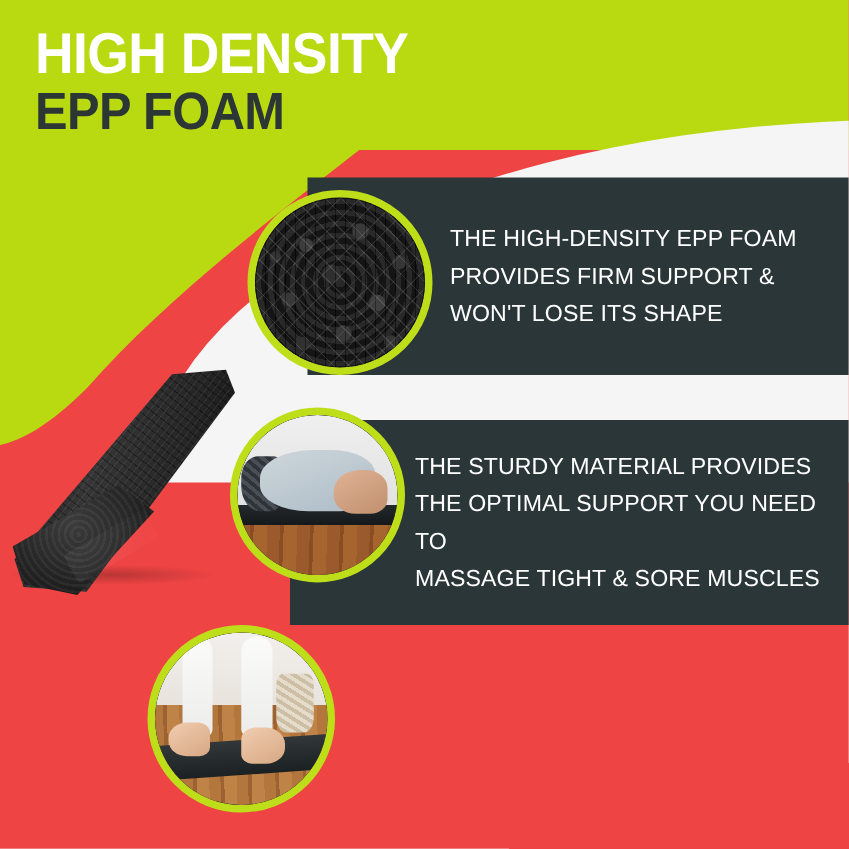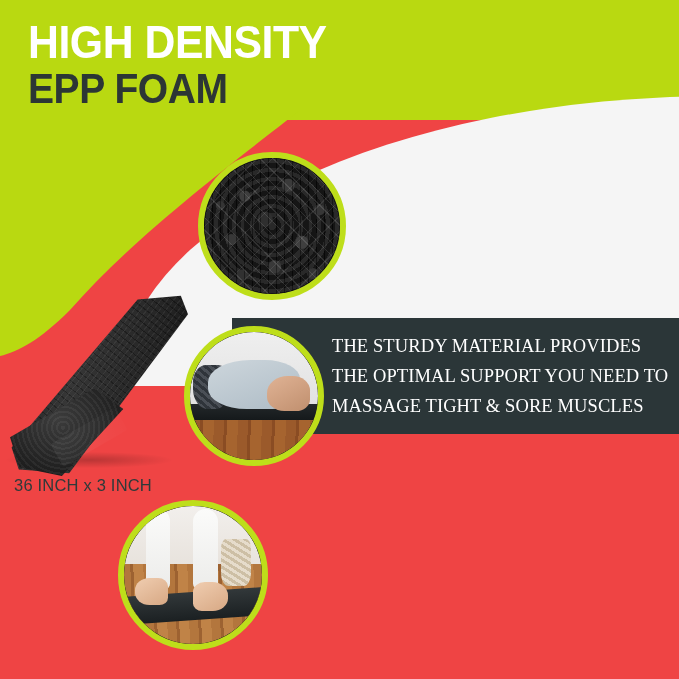--- a/index.html
+++ b/index.html
@@ -71,21 +71,21 @@
   .panel-text {
     color:#ffffff;
     font-size:18.5px;
     line-height:30px;
     font-weight:500;
     letter-spacing:0.1px;
     white-space:pre-line;
   }
   #panel-1 { left:246px; top:142px; width:433px; height:158px; }
   #panel-1 .panel-text { margin-left:114px; }
-  #panel-2 { left:232px; top:318px; width:447px; height:116px;font-family:Liberation Serif, serif; }
+  #panel-2 { left:232px; top:336px; width:447px; height:164px; }
   #panel-2 .panel-text { margin-left:100px; }
   #panel-3 { left:186px; top:498px; width:493px; height:148px; }
   #panel-3 .panel-text { margin-left:88px; }
 
   
   .badge {
     position:absolute; z-index:5;
     border-radius:50%;
     border:6px solid #bede1a;
     overflow:hidden;
@@ -226,22 +226,26 @@
     <div class="title-main">HIGH DENSITY</div>
     <div class="title-sub">EPP FOAM</div>
   </div>
 
   <div class="product">
     <div class="prod-body"></div>
     <div class="prod-face"></div>
     <div class="prod-logo"></div>
   </div>
   <div class="prod-shadow"></div>
-  <div class="product-caption">36 INCH x 3 INCH</div>
-
+
+  <div class="panel" id="panel-1">
+    <div class="panel-text">THE HIGH-DENSITY EPP FOAM
+PROVIDES FIRM SUPPORT &amp;
+WON'T LOSE ITS SHAPE</div>
+  </div>
   <div class="badge" id="badge-1">
     <div class="badge-inner">
       <div class="foam-macro"></div>
     </div>
   </div>
 
   <div class="panel" id="panel-2">
     <div class="panel-text">THE STURDY MATERIAL PROVIDES
 THE OPTIMAL SUPPORT YOU NEED TO
 MASSAGE TIGHT &amp; SORE MUSCLES</div>

